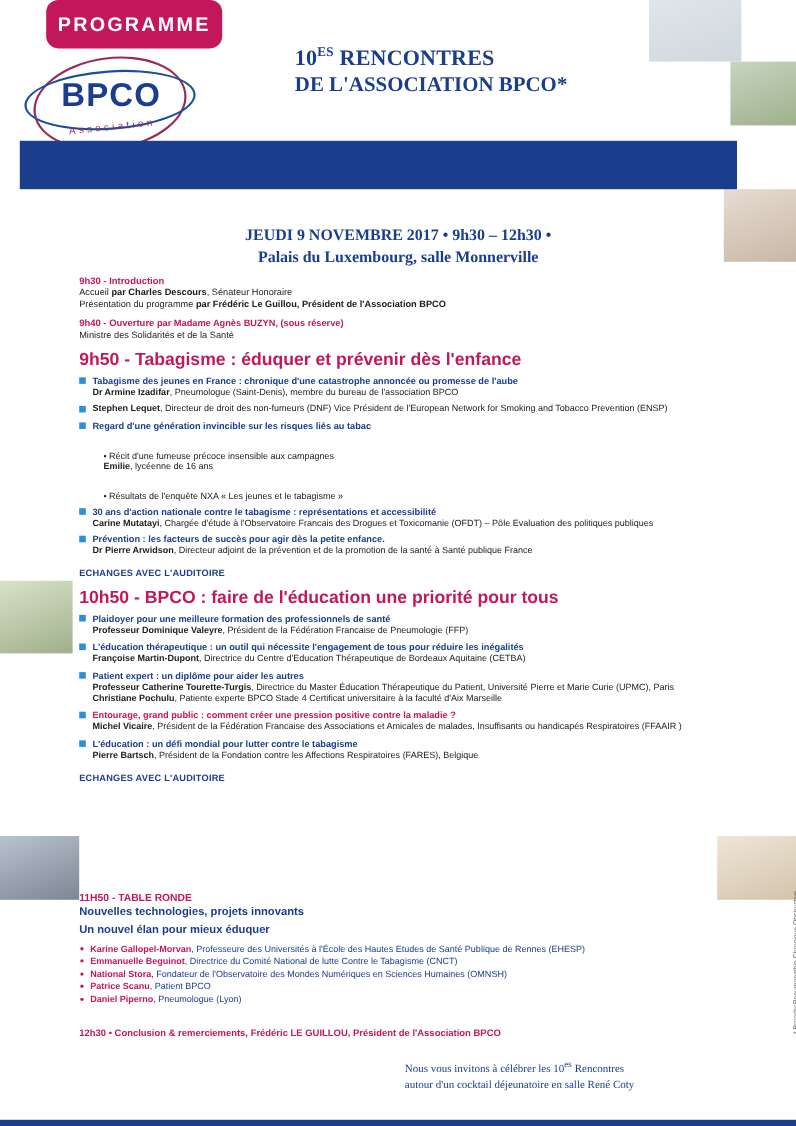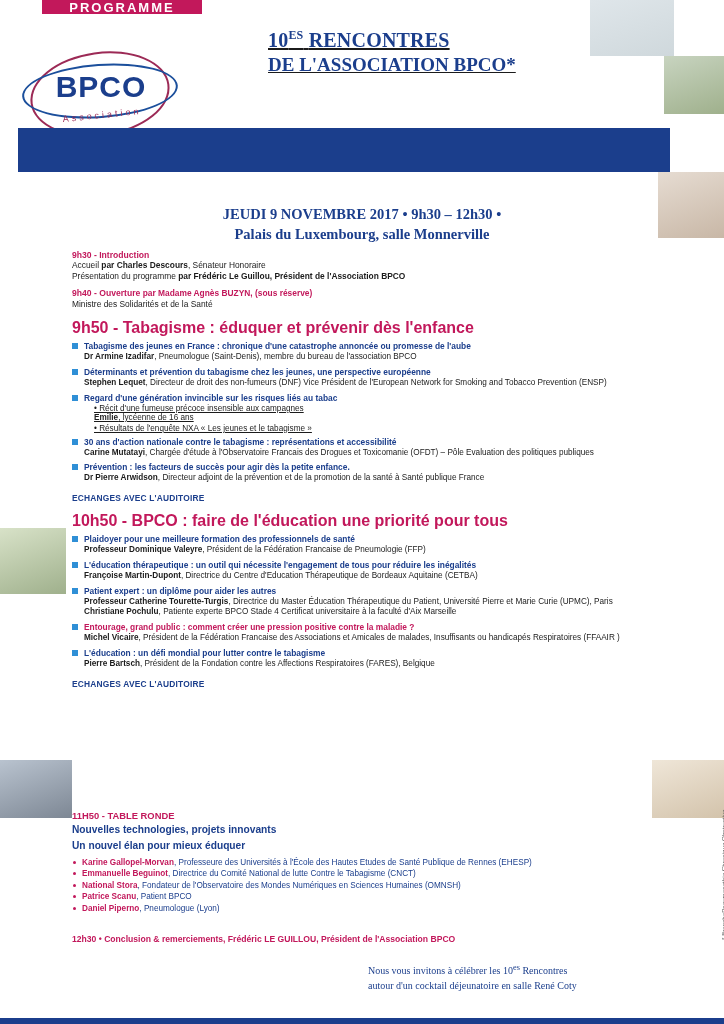--- a/index.html
+++ b/index.html
@@ -10,24 +10,24 @@
     background:#ffffff;
     color:#1b1b1b;
     position:relative;
     overflow:hidden;
     font-size:8px;
   }
   .page { position:relative; width:724px; height:1024px; }
 
   
   .prog-badge {
-    position:absolute; left:42px; top:0; width:160px; height:14px;
+    position:absolute; left:42px; top:0; width:160px; height:44px;
     background:#c2185b; color:#fff;
     display:flex; align-items:center; justify-content:center;
-    letter-spacing:2px; font-size:13px; font-weight:bold;
+    letter-spacing:2px; font-size:18px; font-weight:bold;border-radius:11px;
   }
   .logo {
     position:absolute; left:22px; top:48px; width:156px; height:92px;
   }
   .logo-ellipse {
     position:absolute; left:8px; top:4px; width:140px; height:84px;
     border:2px solid #9c2a56; border-radius:50%;
     transform:rotate(-8deg);
   }
   .logo-ellipse2 {
@@ -39,21 +39,21 @@
     position:absolute; left:14px; top:22px; width:130px;
     text-align:center; font-size:30px; font-weight:bold; color:#1b3e8c;
     letter-spacing:1px; font-family:"Liberation Sans", sans-serif;
   }
   .logo-sub {
     position:absolute; left:30px; top:62px; width:100px; text-align:center;
     font-size:9px; color:#9c2a56; letter-spacing:3px;
     transform:rotate(-6deg);
   }
 
-  .title-block { position:absolute; left:268px; top:28px; width:290px;text-decoration:underline; }
+  .title-block { position:absolute; left:268px; top:40px; width:290px; }
   .title-line1 { font-family:"Liberation Serif", serif; font-size:20px; color:#1b3e8c; font-weight:bold; letter-spacing:0.2px; }
   .title-line1 .sup { font-size:12px; vertical-align:super; }
   .title-line2 { font-family:"Liberation Serif", serif; font-size:19px; color:#1b3e8c; font-weight:bold; margin-top:2px;}
 
   .banner {
     position:absolute; left:18px; top:128px; width:652px; height:44px;
     background:#1b3e8c;
   }
   .banner-inner {
     position:absolute; left:170px; top:132px; width:500px; height:36px;
@@ -91,21 +91,21 @@
   .txt b { font-weight:bold; }
   .session-head { margin:9px 0 4px 0; }
   .item { position:relative; padding-left:12px; margin-top:4px; }
   .sq {
     position:absolute; left:0px; top:2px; width:6px; height:6px; background:#2f8fd6;
   }
   .item-title { color:#1b3e8c; font-size:8.4px; font-weight:600; line-height:1.3; }
   .item-title.red { color:#c2185b; }
   .speaker { font-size:8.2px; line-height:1.32; }
   .speaker b { font-weight:bold; }
-  .sub { padding-left:10px; margin-top:0;text-decoration:underline; }
+  .sub { padding-left:10px; margin-top:17px; }
   .sub-title { font-size:8.2px; color:#1b1b1b; }
   .echanges { color:#1b3e8c; font-weight:bold; font-size:8.4px; margin:9px 0 4px 0; letter-spacing:0.2px; }
 
   
   .tr-block { position:absolute; left:72px; top:810px; width:600px; }
   .tr-head { color:#c2185b; font-weight:bold; font-size:9.4px; }
   .tr-sub { color:#1b3e8c; font-weight:bold; font-size:10.2px; line-height:1.35; margin-top:2px;}
   .tr-list { margin-top:5px; }
   .tr-li { position:relative; padding-left:10px; margin-top:2.5px; font-size:8.2px; }
   .tr-li .dot2 { position:absolute; left:1px; top:3px; width:3px; height:3px; border-radius:50%; background:#c2185b; }
@@ -184,21 +184,20 @@
     <div class="session-head time-red-lg">9h50 - Tabagisme : éduquer et prévenir dès l'enfance</div>
 
     <div class="item">
       <span class="sq"></span>
       <div class="item-title">Tabagisme des jeunes en France : chronique d'une catastrophe annoncée ou promesse de l'aube</div>
       <div class="speaker"><b>Dr Armine Izadifar</b><span>, Pneumologue (Saint-Denis), membre du bureau de l'association BPCO</span></div>
     </div>
 
     <div class="item">
       <span class="sq"></span>
-      <div class="item-title">Déterminants et prévention du tabagisme chez les jeunes, une perspective européenne</div>
       <div class="speaker"><b>Stephen Lequet</b><span>, Directeur de droit des non-fumeurs (DNF) Vice Président de l'European Network for Smoking and Tobacco Prevention (ENSP)</span></div>
     </div>
 
     <div class="item">
       <span class="sq"></span>
       <div class="item-title">Regard d'une génération invincible sur les risques liés au tabac</div>
       <div class="sub">
         <div class="sub-title">• Récit d'une fumeuse précoce insensible aux campagnes</div>
         <div class="speaker"><b>Emilie</b><span>, lycéenne de 16 ans</span></div>
       </div>

